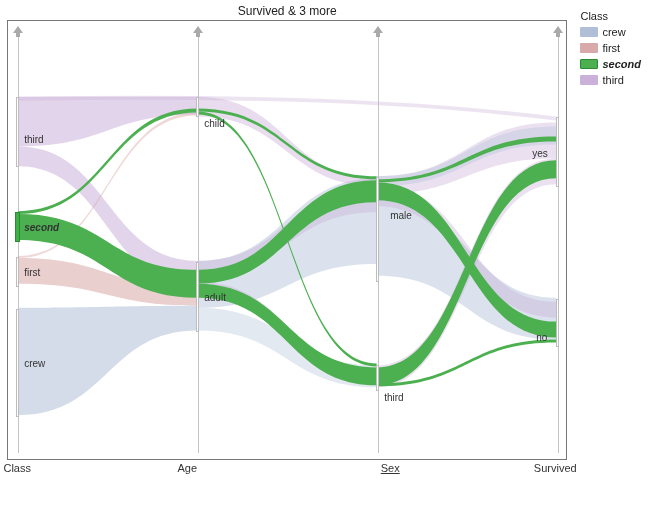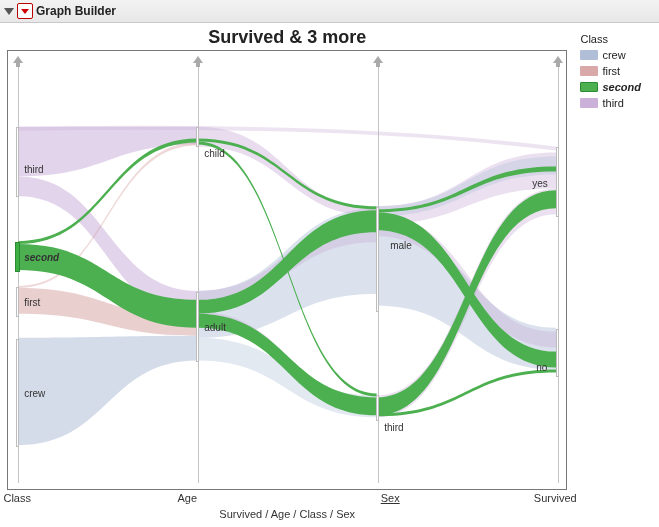--- a/index.html
+++ b/index.html
@@ -49,22 +49,22 @@
     display: flex;
     flex-direction: row;
   }
   .main {
     width: 578px;
     display: flex;
     flex-direction: column;
     align-items: center;
   }
   .chart-title {
-    font-weight: bold;
-    font-size: 18px;
+    font-weight: normal;
+    font-size: 12px;
     margin: 4px 0 2px 0;
   }
   .plot-wrap {
     position: relative;
     width: 560px;
     height: 440px;
     border: 1px solid #777;
     box-sizing: border-box;
   }
   .plot-inner {
@@ -136,27 +136,20 @@
   .swatch.first  { background: #d9a8a8; }
   .swatch.second { background: #4cb050; border: 1px solid #2d8a34; box-sizing: border-box; }
   .swatch.third  { background: #cbb1d9; }
   .legend-row.hl .ltxt { font-style: italic; font-weight: bold; }
   svg.flow { position: absolute; left: 0; top: 0; width: 100%; height: 100%; overflow: visible; }
 </style>
 </head>
 <body>
 
 <div class="window">
-  <div class="titlebar">
-    <span class="disclosure"></span>
-    <span class="hotbtn">
-        <span></span>
-      </span>
-    <span>Graph Builder</span>
-  </div>
 
   <div class="body">
     <div class="main">
       <div class="chart-title">Survived &amp; 3 more</div>
 
       <div class="plot-wrap">
         <div class="plot-inner">
 
           <div class="stage-line" style="left:0px;"></div>
           <div class="stage-line" style="left:180px;"></div>
@@ -264,21 +257,20 @@
           <div class="nlabel" style="left:518px; top:310px;">no</div>
         </div>
       </div>
 
       <div class="footer-axis">
         <div class="axis-label" style="left:10px;  top:2px;">Class</div>
         <div class="axis-label" style="left:180px; top:2px;">Age</div>
         <div class="axis-label" style="left:383px; top:2px;text-decoration:underline;">Sex</div>
         <div class="axis-label" style="left:548px; top:2px;">Survived</div>
       </div>
-      <div class="subtitle">Survived / Age / Class / Sex</div>
     </div>
 
     <div class="legend">
       <div class="legend-title">Class</div>
       <div class="legend-row">
         <span class="swatch crew"></span>
         <span class="ltxt">crew</span>
       </div>
       <div class="legend-row">
         <span class="swatch first"></span>

